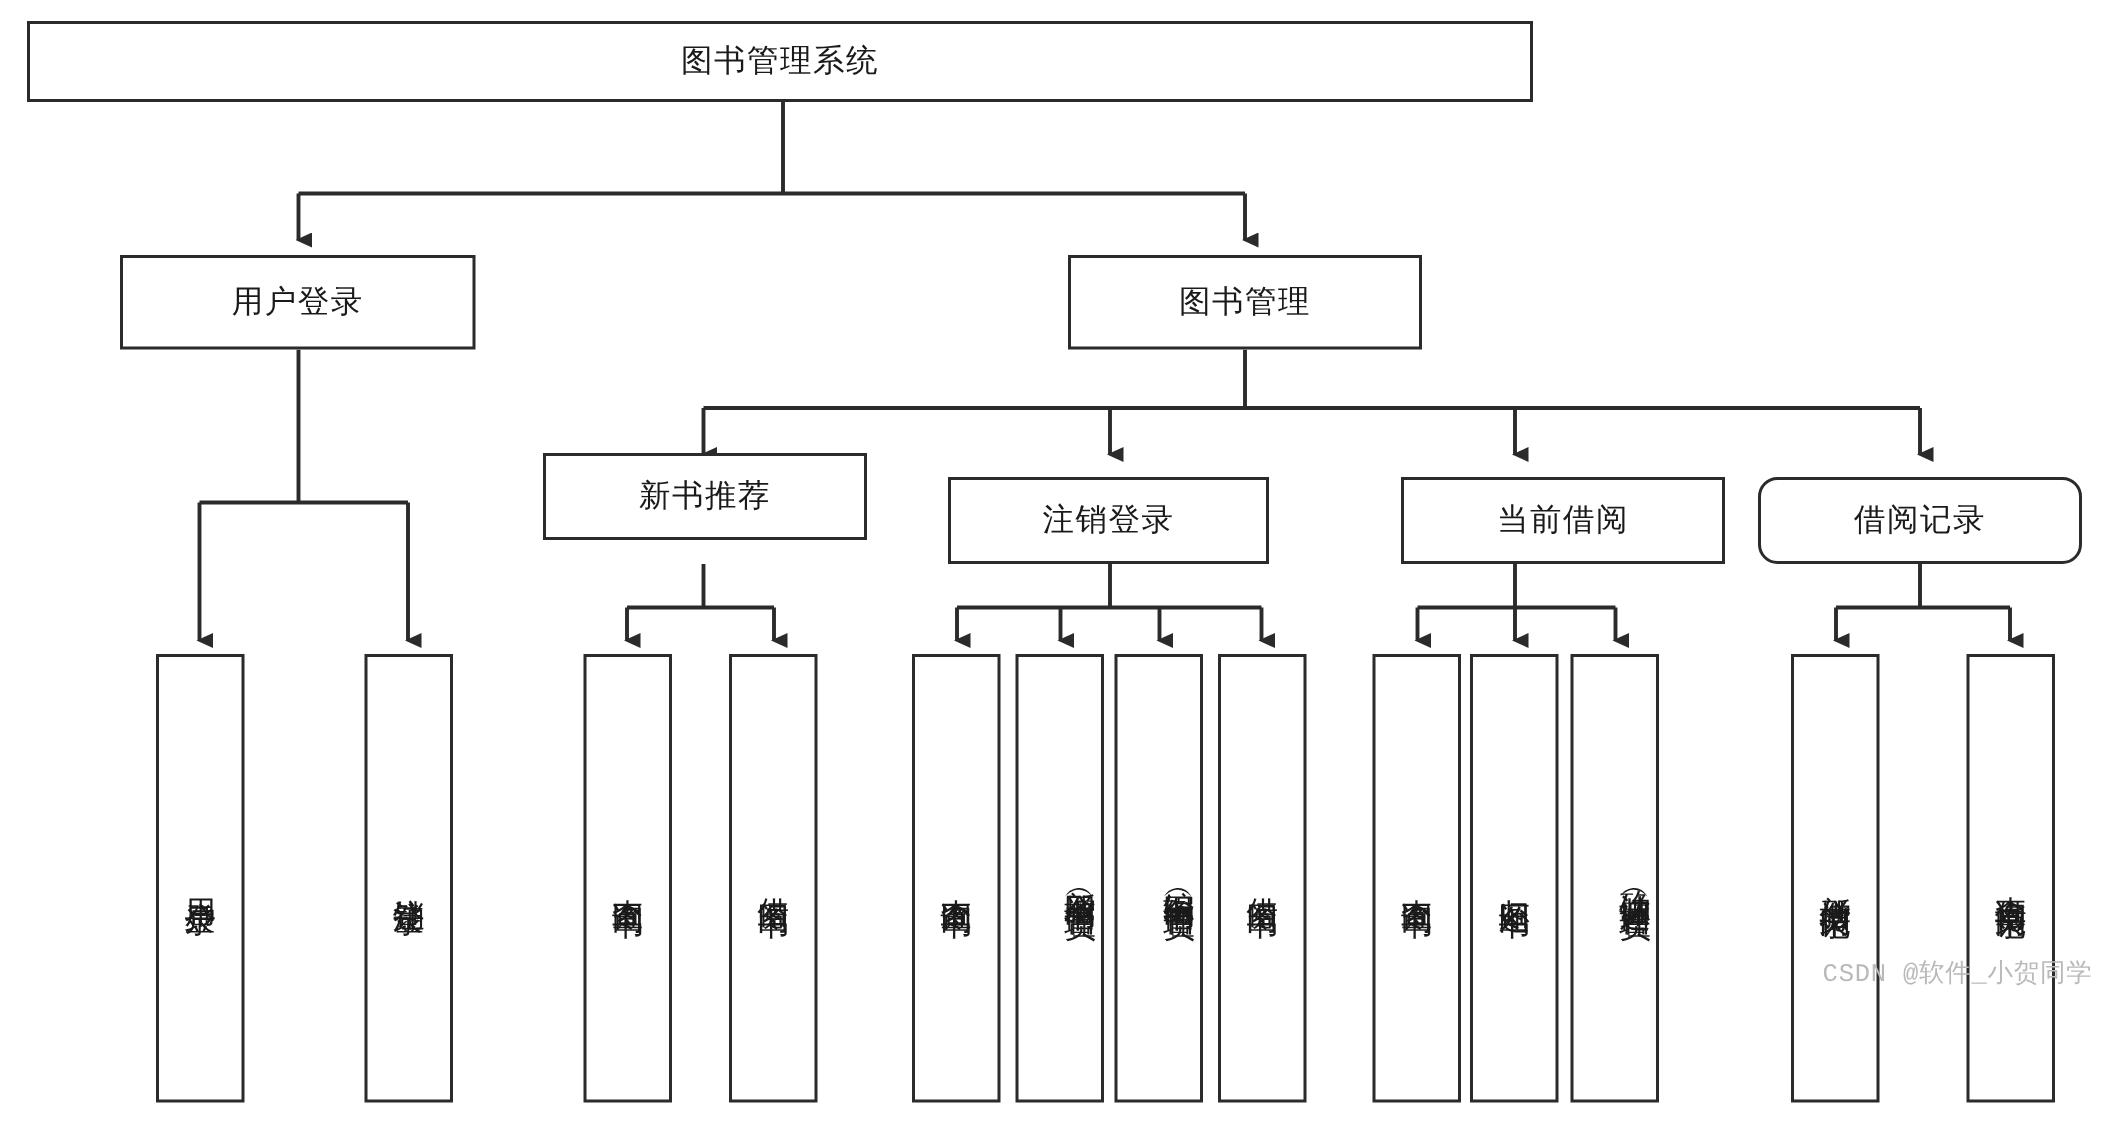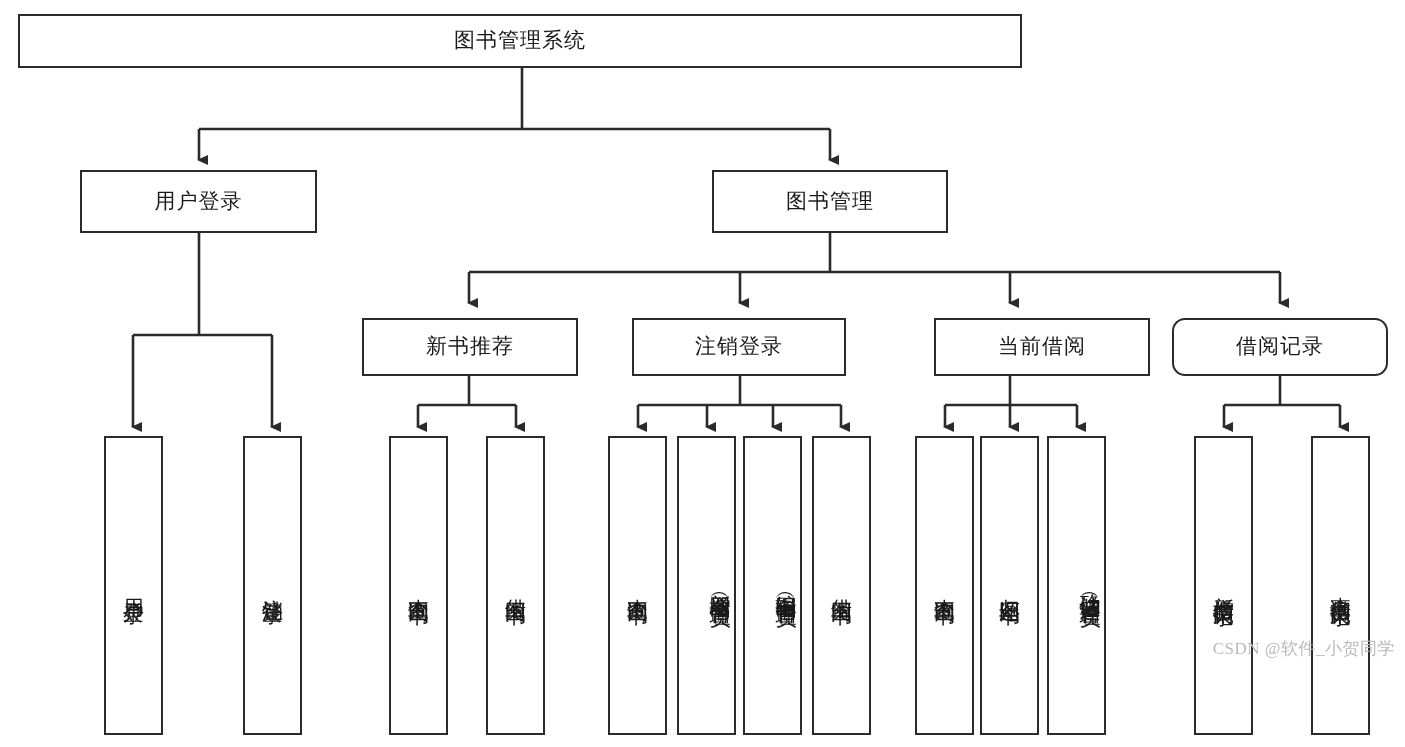--- a/index.html
+++ b/index.html
@@ -59,21 +59,21 @@
   }
   #watermark{
     position:absolute;
     right:10px;
     bottom:4px;
     font-size:17px;
     color:#b9b9b9;
     letter-spacing:.5px;
     z-index:3;
     white-space:nowrap;
-    font-family:Liberation Serif, serif;
+    font-family:Liberation Mono, monospace;
   }
 </style>
 </head>
 <body>
 
 <div id="diagram">
 
   <svg id="edges" viewBox="0 0 1405 747" width="1405" height="747" xmlns="http://www.w3.org/2000/svg">
     <defs>
       <marker id="arrow" markerWidth="12" markerHeight="12" refX="5" refY="9" orient="auto" markerUnits="userSpaceOnUse">
@@ -129,21 +129,21 @@
     <span>图书管理系统</span>
   </div>
 
   <div class="node h" style="left:80px;top:170px;width:237px;height:63px;">
     <span>用户登录</span>
   </div>
   <div class="node h" style="left:712px;top:170px;width:236px;height:63px;">
     <span>图书管理</span>
   </div>
 
-  <div class="node h" style="left:362px;top:318px;width:216px;height:58px;">
+  <div class="node h" style="left:362px;top:302px;width:216px;height:58px;">
     <span>新书推荐</span>
   </div>
   <div class="node h" style="left:632px;top:318px;width:214px;height:58px;">
     <span>注销登录</span>
   </div>
   <div class="node h" style="left:902px;top:318px;width:216px;height:58px;margin-left:32px;">
     <span>当前借阅</span>
   </div>
   <div class="node h" style="left:1172px;top:318px;width:216px;height:58px;border-radius:13px;">
     <span>借阅记录</span>

